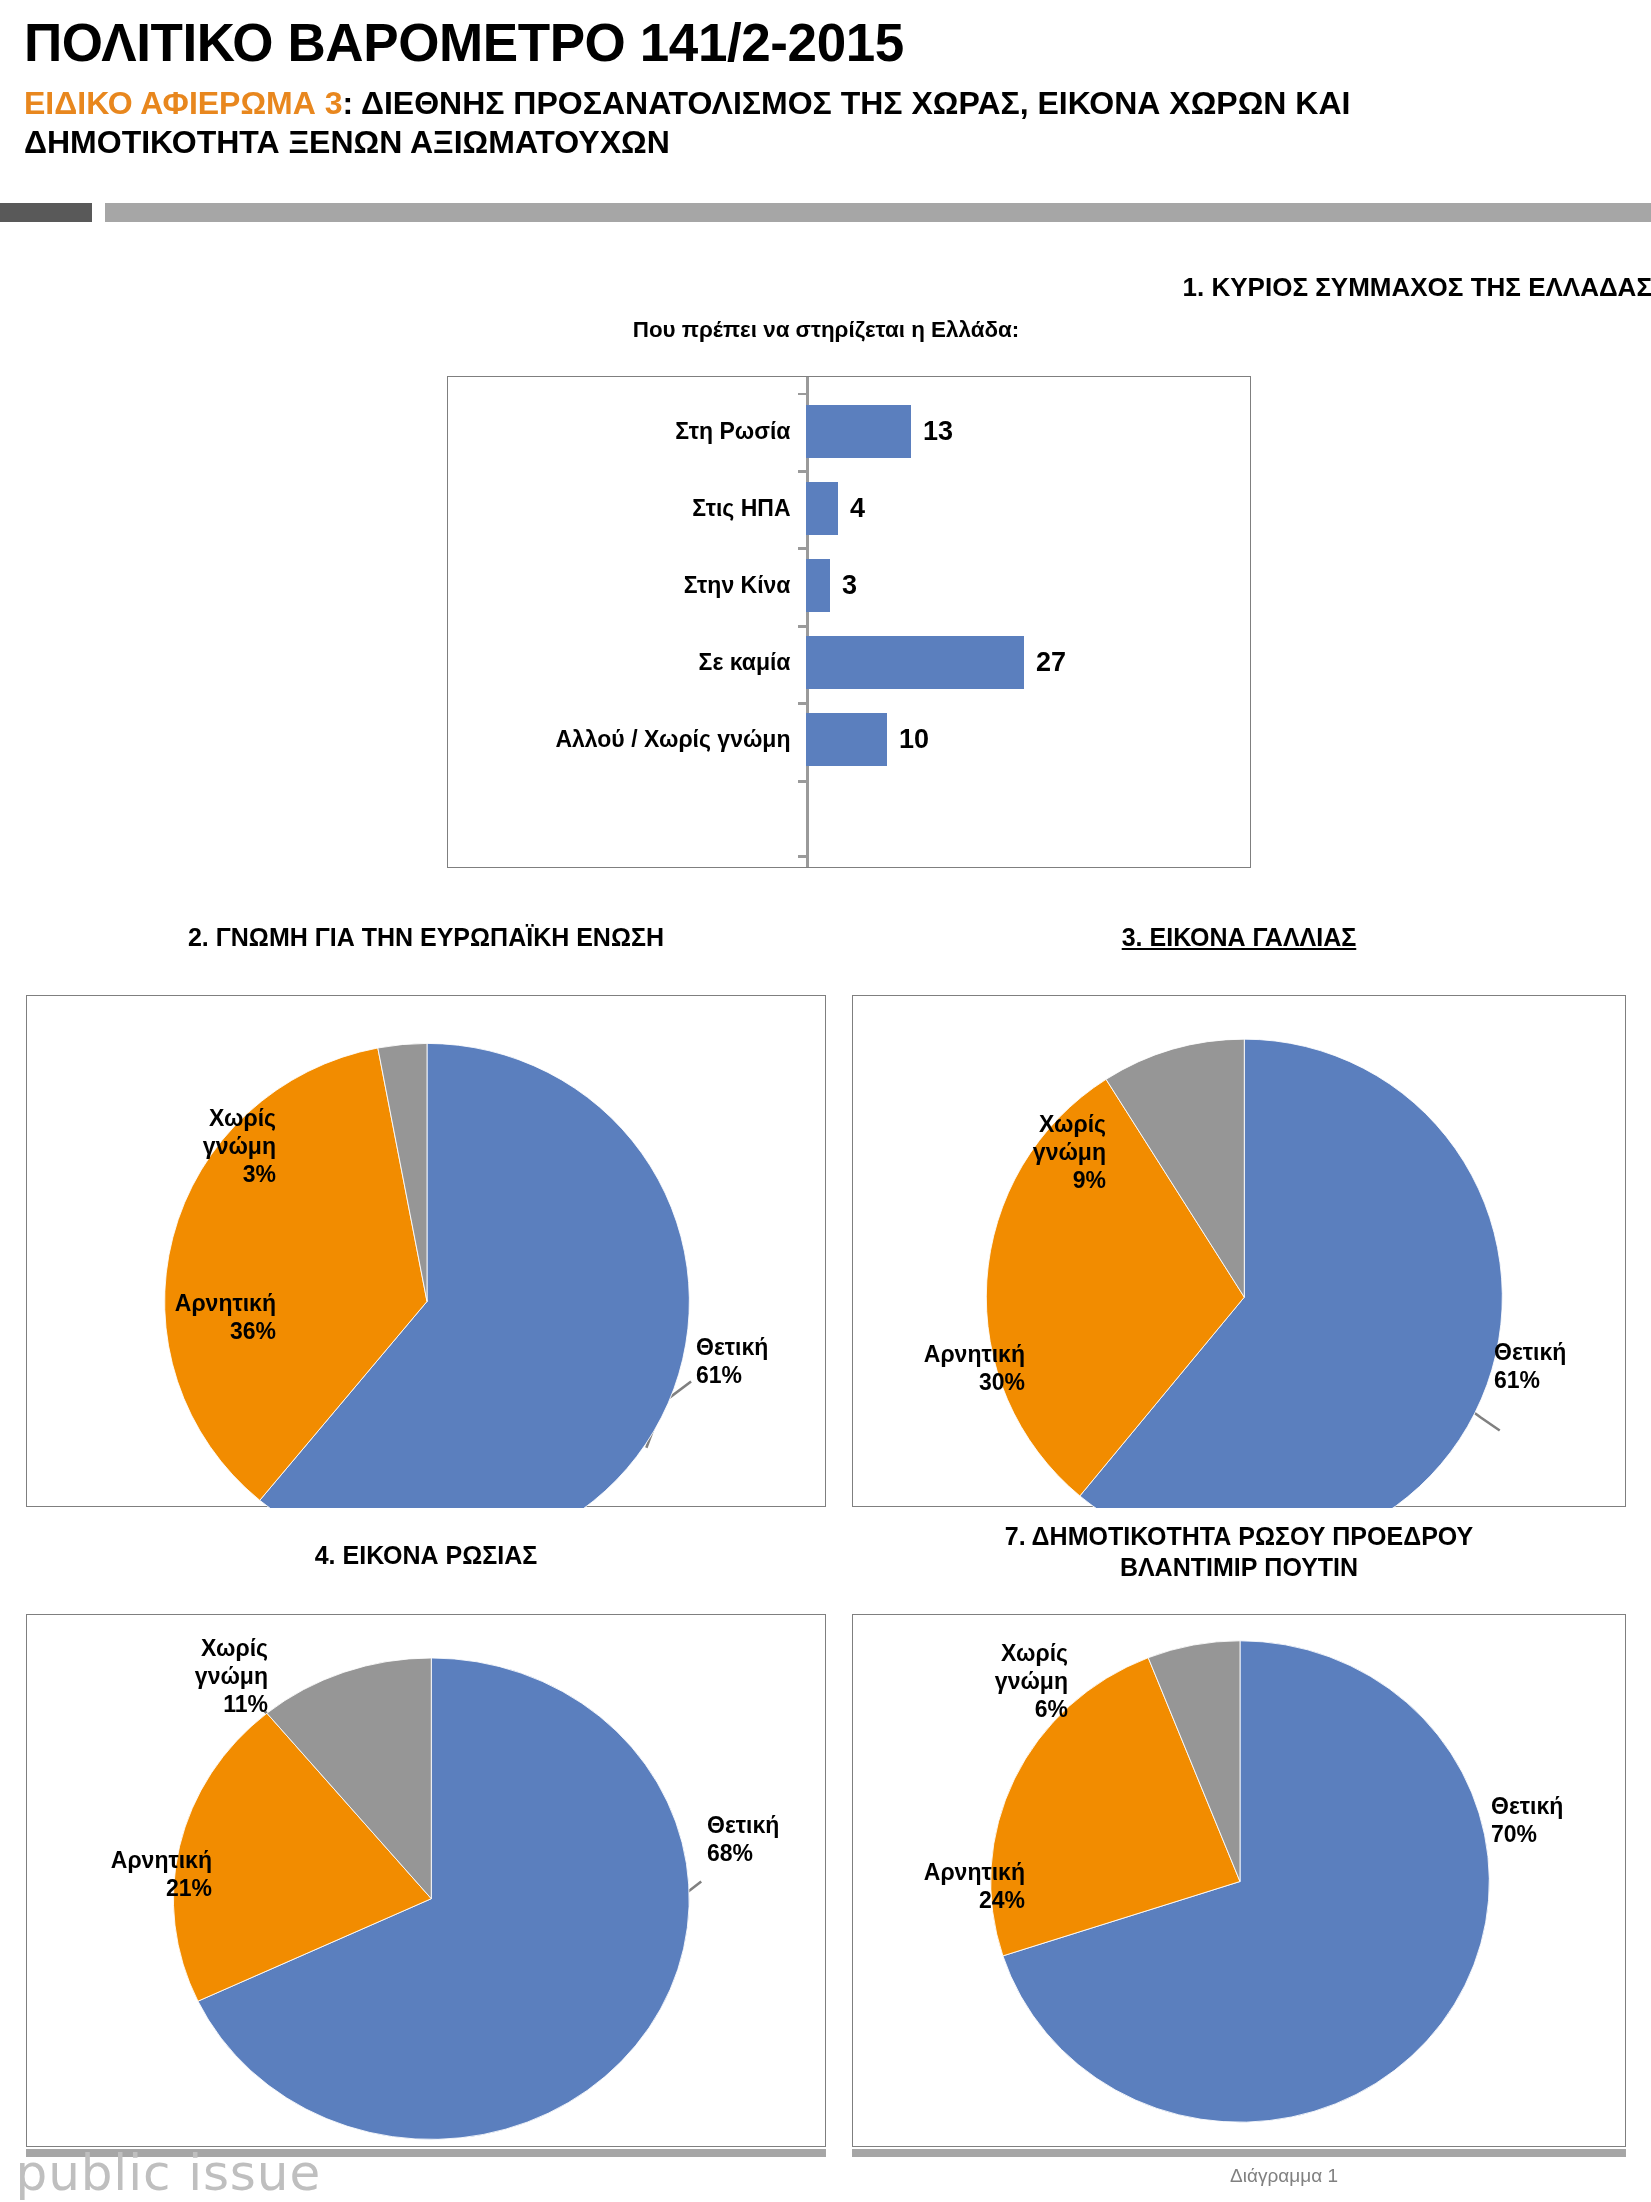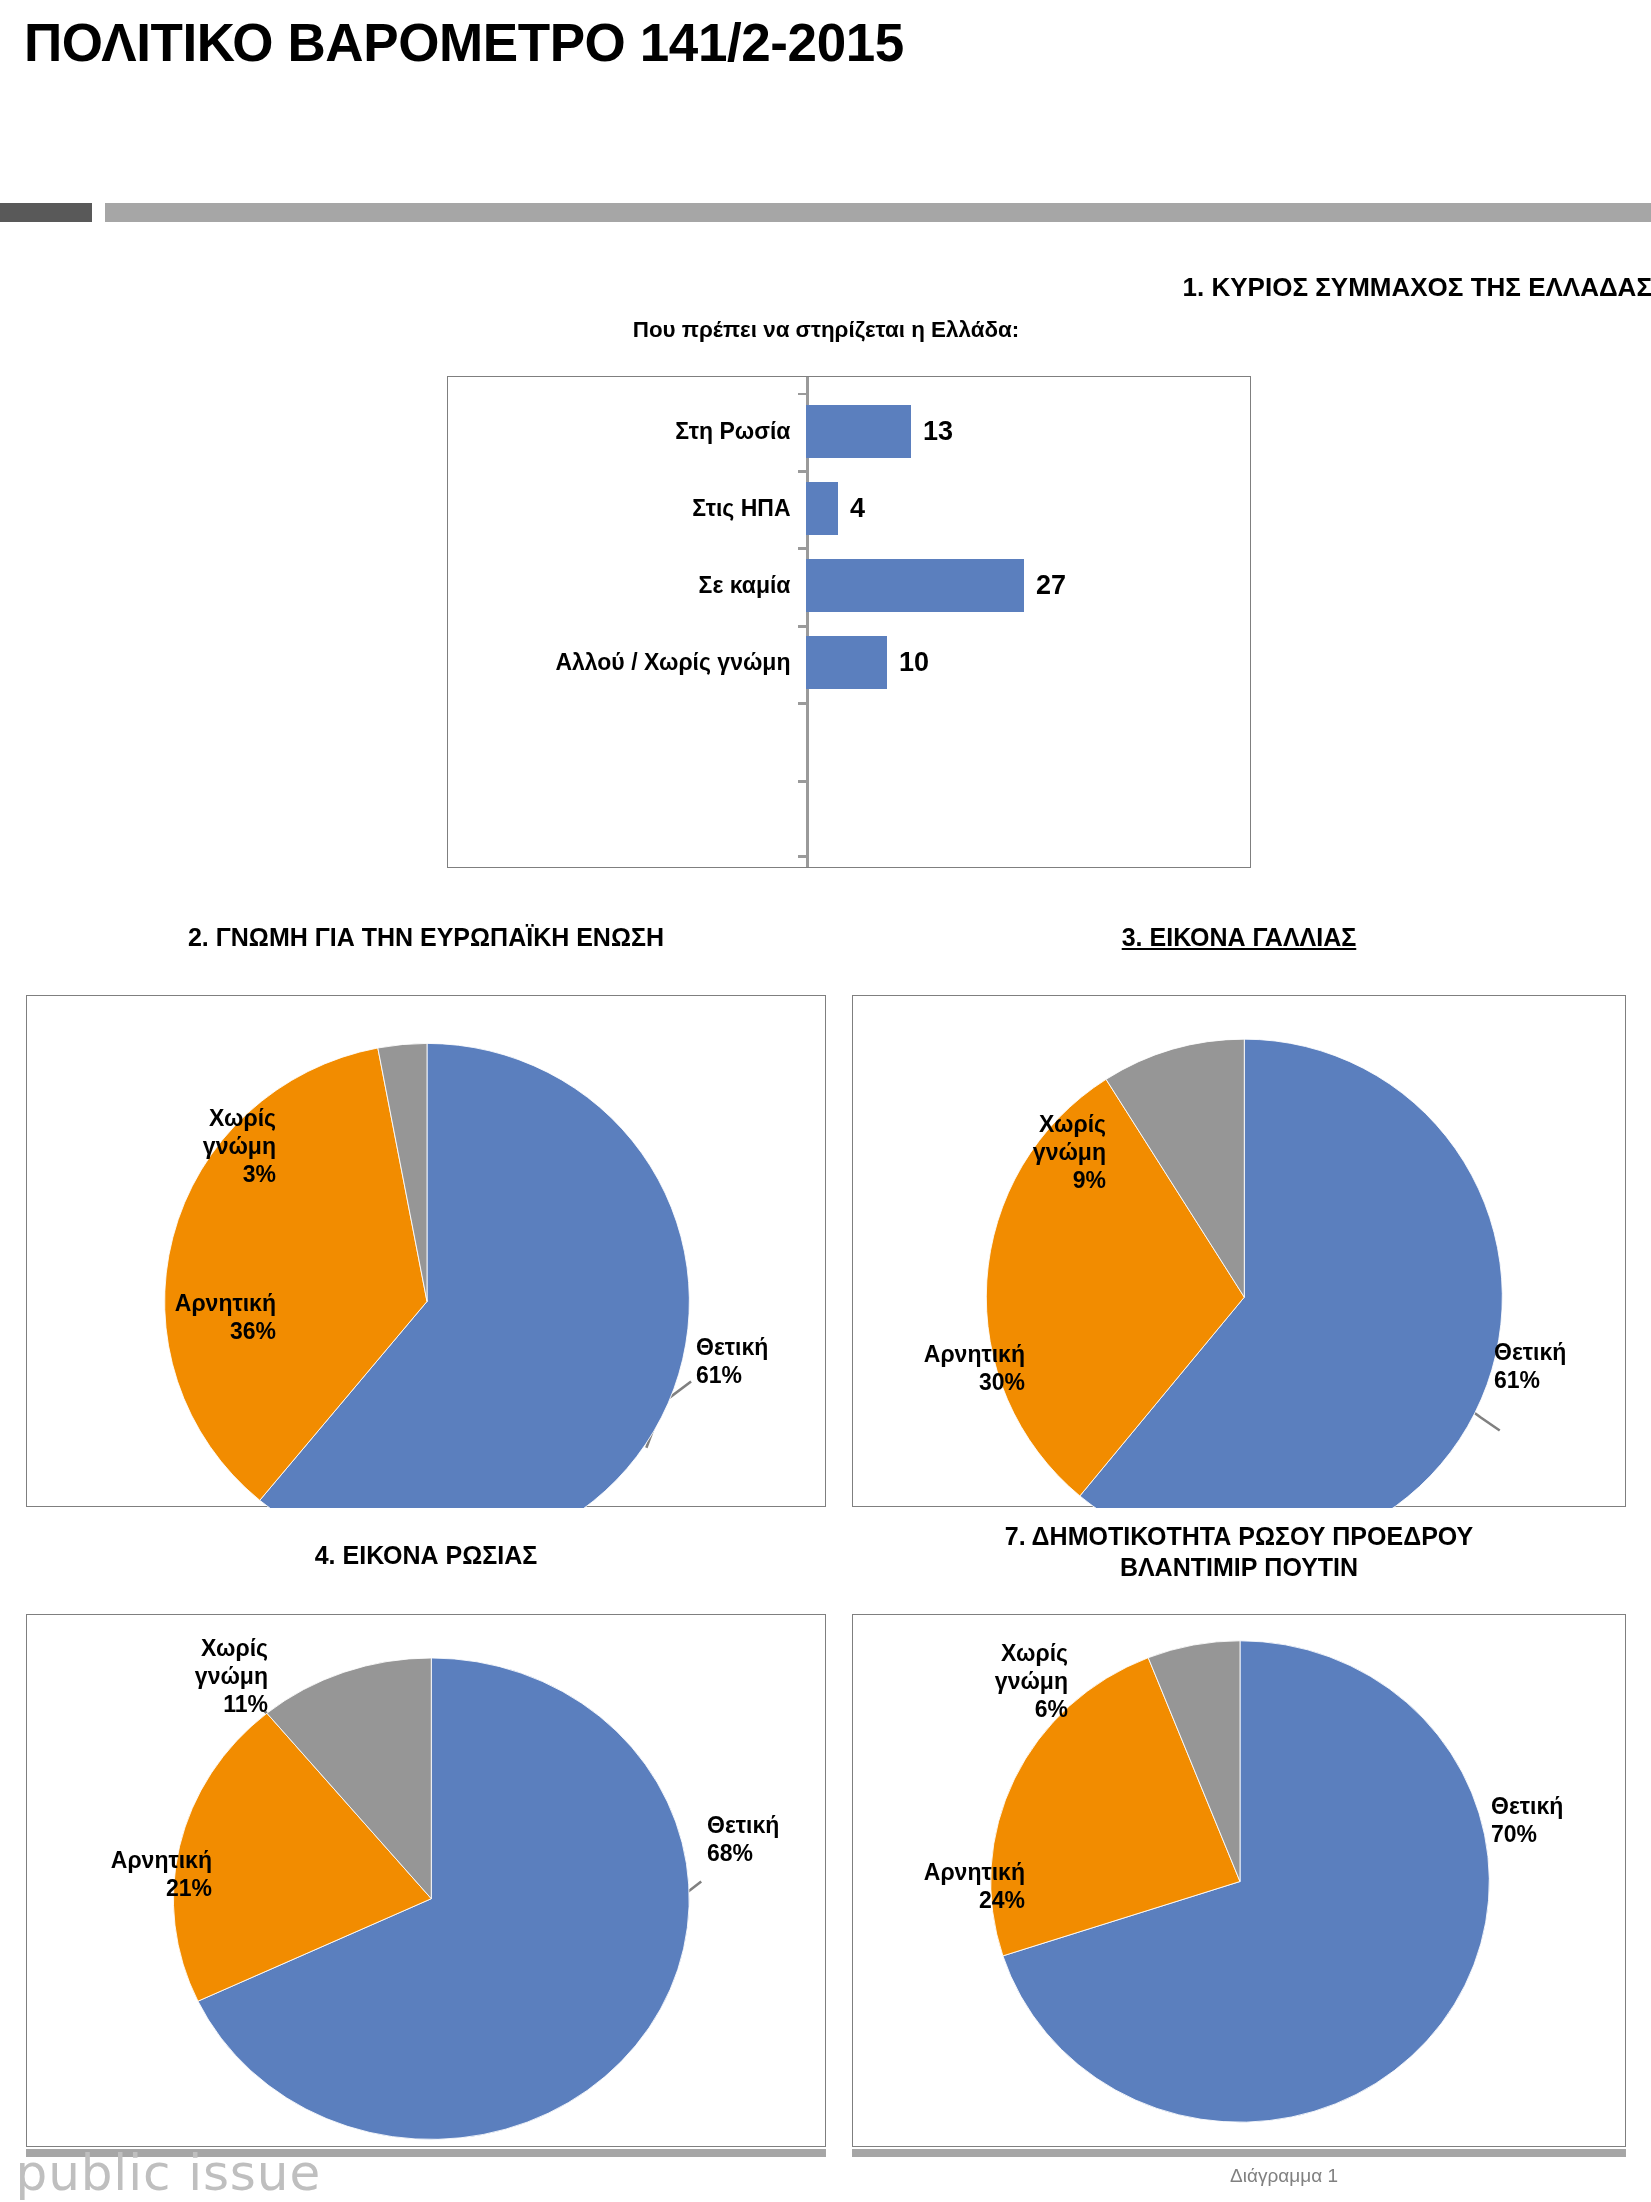--- a/index.html
+++ b/index.html
@@ -123,20 +123,23 @@
     font-size:19px; color:#808080;
   }
 </style>
 </head>
 <body>
 
 <div id="page">
 
   <div class="header">
     <div class="title-main">ΠΟΛΙΤΙΚΟ ΒΑΡΟΜΕΤΡΟ 141/2-2015</div>
+    <div class="title-sub">
+      <span class="accent">ΕΙΔΙΚΟ ΑΦΙΕΡΩΜΑ 3</span><span>: ΔΙΕΘΝΗΣ ΠΡΟΣΑΝΑΤΟΛΙΣΜΟΣ ΤΗΣ ΧΩΡΑΣ, ΕΙΚΟΝΑ ΧΩΡΩΝ ΚΑΙ ΔΗΜΟΤΙΚΟΤΗΤΑ ΞΕΝΩΝ ΑΞΙΩΜΑΤΟΥΧΩΝ</span>
+    </div>
     <div class="rule-dark"></div>
     <div class="rule-light"></div>
   </div>
 
   <div class="chart1-title">1. ΚΥΡΙΟΣ ΣΥΜΜΑΧΟΣ ΤΗΣ ΕΛΛΑΔΑΣ</div>
   <div class="chart1-subtitle">Που πρέπει να στηρίζεται η Ελλάδα:</div>
 
   <div class="chart1-box">
     <div class="bar-axis"></div>
     <div class="axis-tick" style="top:15.5px"></div>
@@ -153,20 +156,27 @@
           <div class="bar-fillwrap">
             <div class="bar-fill" style="width: 105px; background: rgb(91, 127, 190);"></div>
             <div class="bar-value">13</div>
           </div>
         </div>
         <div class="bar-row">
           <div class="bar-label">Στις ΗΠΑ</div>
           <div class="bar-fillwrap">
             <div class="bar-fill" style="width: 32px; background: rgb(91, 127, 190);"></div>
             <div class="bar-value">4</div>
+          </div>
+        </div>
+        <div class="bar-row">
+          <div class="bar-label">Στην Κίνα</div>
+          <div class="bar-fillwrap">
+            <div class="bar-fill" style="width: 24px; background: rgb(91, 127, 190);"></div>
+            <div class="bar-value">3</div>
           </div>
         </div>
         <div class="bar-row">
           <div class="bar-label">Σε καμία</div>
           <div class="bar-fillwrap">
             <div class="bar-fill" style="width: 218px; background: rgb(91, 127, 190);"></div>
             <div class="bar-value">27</div>
           </div>
         </div>
         <div class="bar-row">

